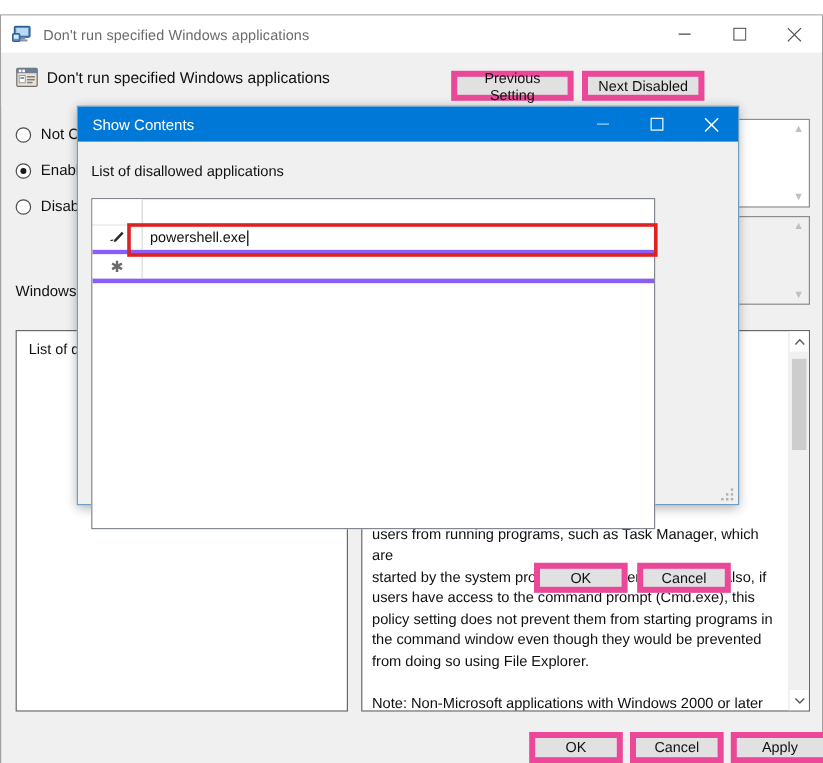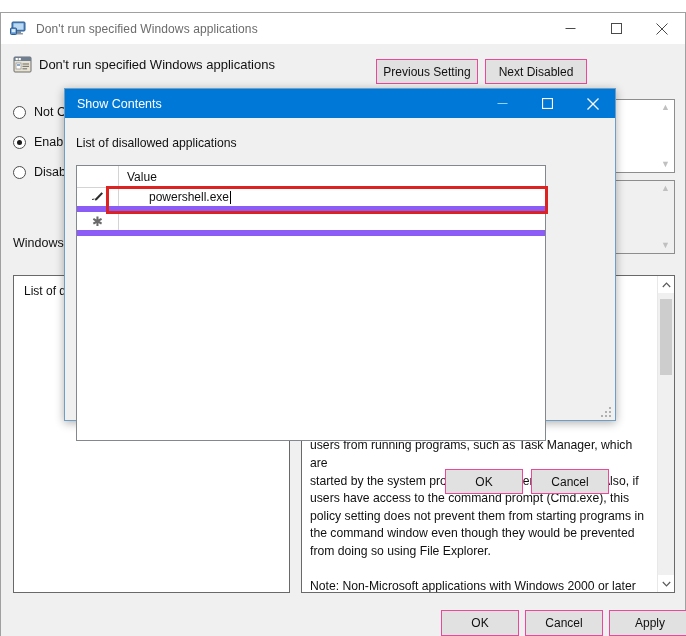--- a/index.html
+++ b/index.html
@@ -74,21 +74,21 @@
   }
   .policy-title {
     position: absolute;
     left: 38px; top: 13px;
     font-size: 13px;
     color: #101010;
     white-space: nowrap;
   }
   .btn {
     background: #e1e1e1;
-    border: 1px solid #ec4899;
+    border: 5px solid #ec4899;
     font-family: "Liberation Sans", sans-serif;
     font-size: 12px;
     color: #101010;
     display: flex;
     align-items: center;
     justify-content: center;
     cursor: default;
     padding: 4px;
   }
   .prev-setting {
@@ -296,22 +296,21 @@
     background: #ffffff;
     font-size: 12px;
     color: #101010;
     display: flex;
     align-items: center;
     padding-left: 8px;
   }
   .grid-row {
     display: flex;
     height: 24px;
-    border-bottom: 6px solid #8b5cf6;
-    gap: 24px;
+    border-bottom: 4px solid #8b5cf6;
   }
   .gr-head {
     width: 42px;
     border-right: 1px solid #d4d4d4;
     background: #ffffff;
     display: flex;
     align-items: center;
     justify-content: center;
   }
   .gr-cell {
@@ -512,21 +511,20 @@
             </svg>
         </div>
       </div>
     </div>
 
     <div class="dlg-sublabel">List of disallowed applications</div>
 
     <div class="grid">
       <div class="grid-header">
         <div class="gh-corner"></div>
-        <div class="gh-value">Value</div>
       </div>
 
       <div class="grid-row">
         <div class="gr-head">
           <span class="pencil-icon">
             <svg width="15" height="12" viewBox="0 0 15 12">
               <path d="M2 9.5 L4.5 9" stroke="#333" stroke-width="1" fill="none"></path>
               <path d="M5.2 8.8 L11.5 2.2 L13 3.6 L6.7 10.2 L4.9 10.6 Z" fill="#2b2b2b"></path>
             </svg>
           </span>

